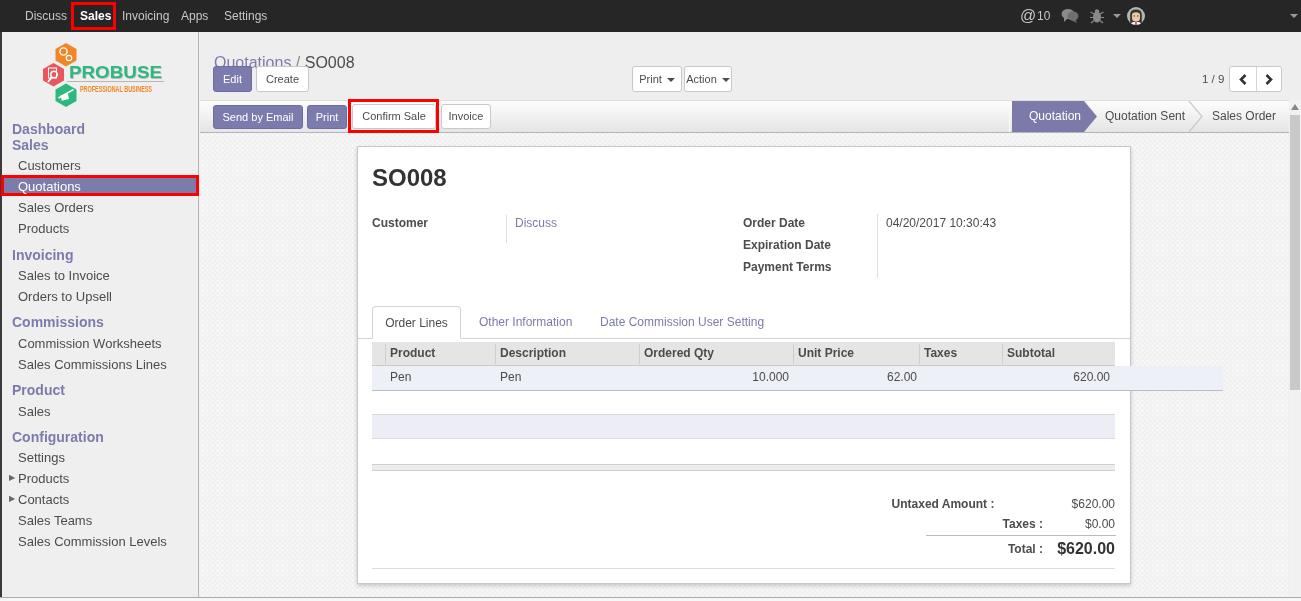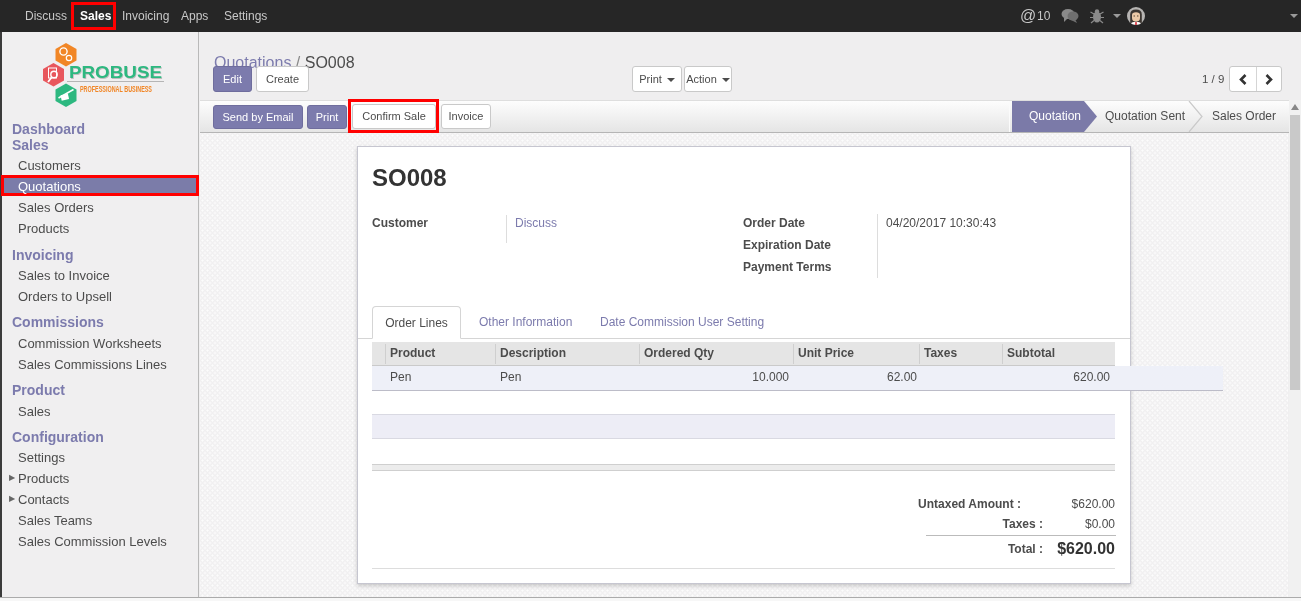--- a/index.html
+++ b/index.html
@@ -212,21 +212,21 @@
       <div class="abs" style="left:128px; top:4px;">Pen</div>
       <div class="abs" style="left:267px; top:4px; width:150px; text-align:right;">10.000</div>
       <div class="abs" style="left:421px; top:4px; width:124px; text-align:right;">62.00</div>
       <div class="abs" style="left:588px; top:4px; width:150px; text-align:right;">620.00</div>
     </div>
 
     <div class="abs" style="left:14px; top:267px; width:743px; height:25px; background:#ededf6; border-top:1px solid #d9d9e2; border-bottom:1px solid #d9d9e2;"></div>
 
     <div class="abs" style="left:14px; top:317px; width:743px; height:7px; background:#ececec; border-top:1px solid #cfcfcf; border-bottom:1px solid #cfcfcf;"></div>
 
-    <div class="lbl abs" style="left:463px; top:350px; width:200px; text-align:right;">Untaxed Amount :</div>
+    <div class="lbl abs" style="left:485px; top:350px; width:200px; text-align:center;">Untaxed Amount :</div>
     <div class="abs" style="left:657px; top:350px; width:100px; text-align:right;">$620.00</div>
     <div class="lbl abs" style="left:485px; top:370px; width:200px; text-align:right;">Taxes :</div>
     <div class="abs" style="left:657px; top:370px; width:100px; text-align:right;">$0.00</div>
     <div class="abs" style="left:568px; top:388px; width:190px; height:1px; background:#bbb;"></div>
     <div class="lbl abs" style="left:485px; top:395px; width:200px; text-align:right;">Total :</div>
     <div class="abs" style="left:607px; top:393px; width:150px; text-align:right; font-size:16px; font-weight:bold; color:#333;">$620.00</div>
     <div class="abs" style="left:14px; top:421px; width:743px; height:1px; background:#ddd;"></div>
   </div>
 </div>
 

